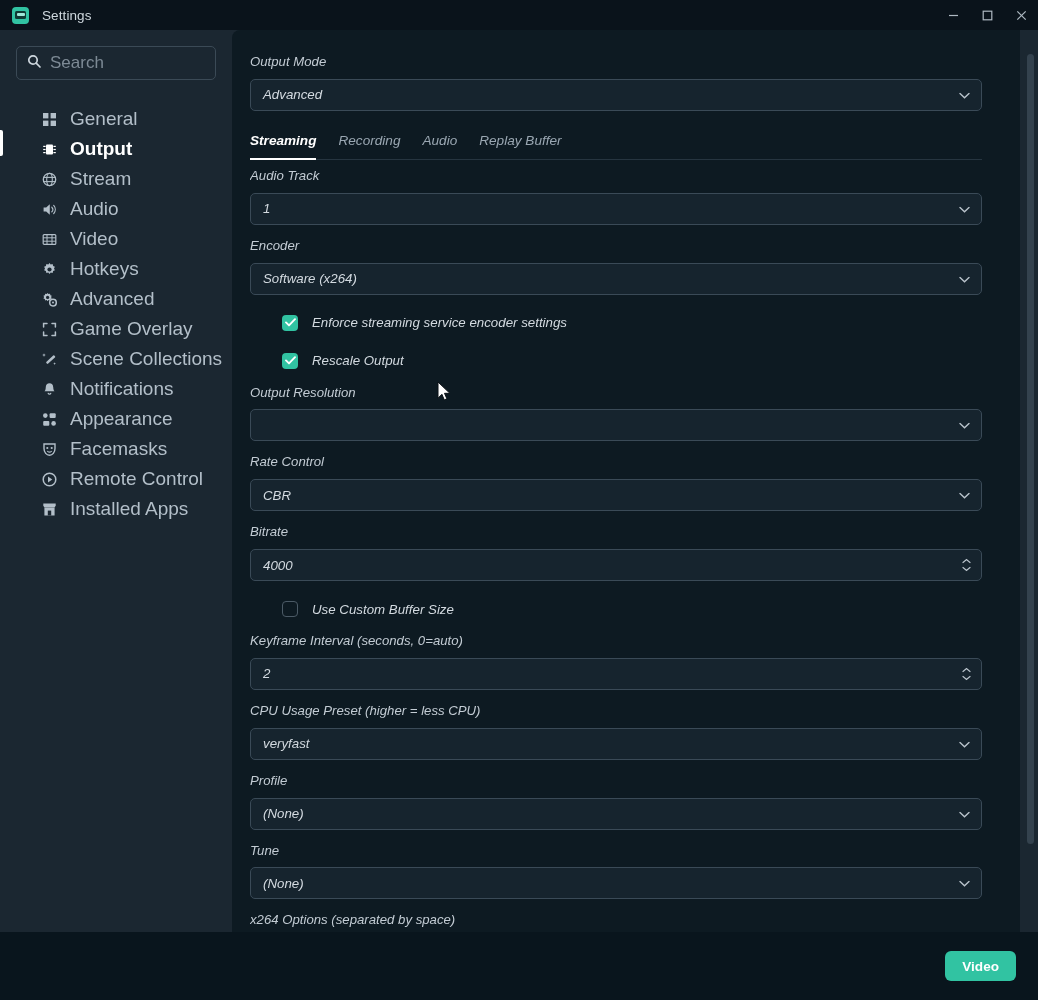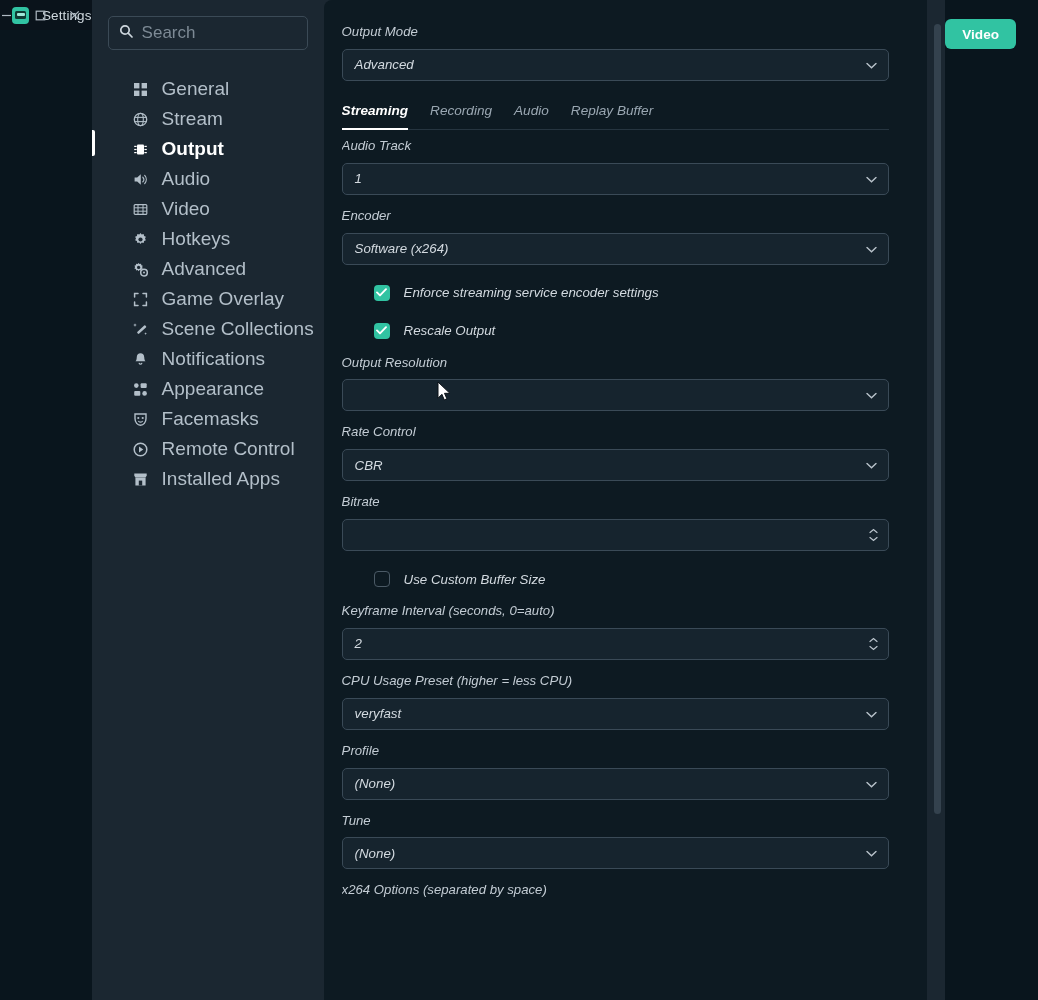--- a/index.html
+++ b/index.html
@@ -6,21 +6,21 @@
   html, body {
     width: 1038px; height: 1000px;
     background: #09151d;
     font-family: "Liberation Sans", sans-serif;
     overflow: hidden;
   }
   .app {
     position: relative;
     width: 1038px; height: 1000px;
     background: #09151d;
-    display: flex; flex-direction: row;
+    display: flex; flex-direction: column;
   }
 
   
   .titlebar {
     height: 30px; min-height: 30px;
     background: #0a131b;
     display: flex; align-items: center;
     padding-left: 12px;
     position: relative;
   }
@@ -264,52 +264,52 @@
               <svg width="15" height="15" viewBox="0 0 15 15">
                 <rect x="1" y="1" width="5.4" height="5.4" fill="currentColor"></rect>
                 <rect x="8.6" y="1" width="5.4" height="5.4" fill="currentColor"></rect>
                 <rect x="1" y="8.6" width="5.4" height="5.4" fill="currentColor"></rect>
                 <rect x="8.6" y="8.6" width="5.4" height="5.4" fill="currentColor"></rect>
               </svg>
             </span>
           <span class="lbl">General</span>
         </div>
 
-        <div class="nav-item">
-          <span class="ic">
-              <svg width="15" height="15" viewBox="0 0 15 15">
-                <circle cx="7.5" cy="7.5" r="6.2" fill="none" stroke="currentColor" stroke-width="1.3"></circle>
-                <ellipse cx="7.5" cy="7.5" rx="2.8" ry="6.2" fill="none" stroke="currentColor" stroke-width="1.1"></ellipse>
-                <line x1="1.4" y1="5.4" x2="13.6" y2="5.4" stroke="currentColor" stroke-width="1.1"></line>
-                <line x1="1.4" y1="9.6" x2="13.6" y2="9.6" stroke="currentColor" stroke-width="1.1"></line>
-              </svg>
-            </span>
-          <span class="lbl">Stream</span>
-        </div>
-
         <div class="nav-item active">
           <span class="ic">
               <svg width="15" height="15" viewBox="0 0 15 15">
                 <rect x="4" y="2.4" width="7" height="10.2" rx="1" fill="currentColor"></rect>
                 <g stroke="currentColor" stroke-width="1.2">
                   <line x1="1.2" y1="4.4" x2="3.6" y2="4.4"></line>
                   <line x1="1.2" y1="7.5" x2="3.6" y2="7.5"></line>
                   <line x1="1.2" y1="10.6" x2="3.6" y2="10.6"></line>
                   <line x1="11.4" y1="4.4" x2="13.8" y2="4.4"></line>
                   <line x1="11.4" y1="7.5" x2="13.8" y2="7.5"></line>
                   <line x1="11.4" y1="10.6" x2="13.8" y2="10.6"></line>
                 </g>
               </svg>
             </span>
           <span class="lbl">Output</span>
         </div>
 
         <div class="nav-item">
           <span class="ic">
               <svg width="15" height="15" viewBox="0 0 15 15">
+                <circle cx="7.5" cy="7.5" r="6.2" fill="none" stroke="currentColor" stroke-width="1.3"></circle>
+                <ellipse cx="7.5" cy="7.5" rx="2.8" ry="6.2" fill="none" stroke="currentColor" stroke-width="1.1"></ellipse>
+                <line x1="1.4" y1="5.4" x2="13.6" y2="5.4" stroke="currentColor" stroke-width="1.1"></line>
+                <line x1="1.4" y1="9.6" x2="13.6" y2="9.6" stroke="currentColor" stroke-width="1.1"></line>
+              </svg>
+            </span>
+          <span class="lbl">Stream</span>
+        </div>
+
+        <div class="nav-item">
+          <span class="ic">
+              <svg width="15" height="15" viewBox="0 0 15 15">
                 <path d="M1.6 5.4h2.6L7.8 2.3v10.4L4.2 9.6H1.6z" fill="currentColor"></path>
                 <path d="M9.8 5.1a3.6 3.6 0 010 4.8" fill="none" stroke="currentColor" stroke-width="1.2" stroke-linecap="round"></path>
                 <path d="M11.7 3.4a6.2 6.2 0 010 8.2" fill="none" stroke="currentColor" stroke-width="1.2" stroke-linecap="round"></path>
               </svg>
             </span>
           <span class="lbl">Audio</span>
         </div>
 
         <div class="nav-item">
           <span class="ic">
@@ -498,20 +498,21 @@
             <span class="val">CBR</span>
             <span class="chev"><svg width="11" height="7" viewBox="0 0 11 7">
                   <path d="M1 1l4.5 4.3L10 1" fill="none" stroke="currentColor" stroke-width="1.4" stroke-linecap="round"></path>
                 </svg></span>
           </div>
 
           <div class="gap"></div>
 
           <div class="field-label">Bitrate</div>
           <div class="textinput">
+            <span class="val">4000</span>
             <span class="stepper">
               <svg width="9" height="5" viewBox="0 0 9 5">
                   <path d="M1 4l3.5-3L8 4" fill="none" stroke="currentColor" stroke-width="1.2" stroke-linecap="round"></path>
                 </svg>
               <svg width="9" height="5" viewBox="0 0 9 5">
                   <path d="M1 1l3.5 3L8 1" fill="none" stroke="currentColor" stroke-width="1.2" stroke-linecap="round"></path>
                 </svg>
             </span>
           </div>
 

